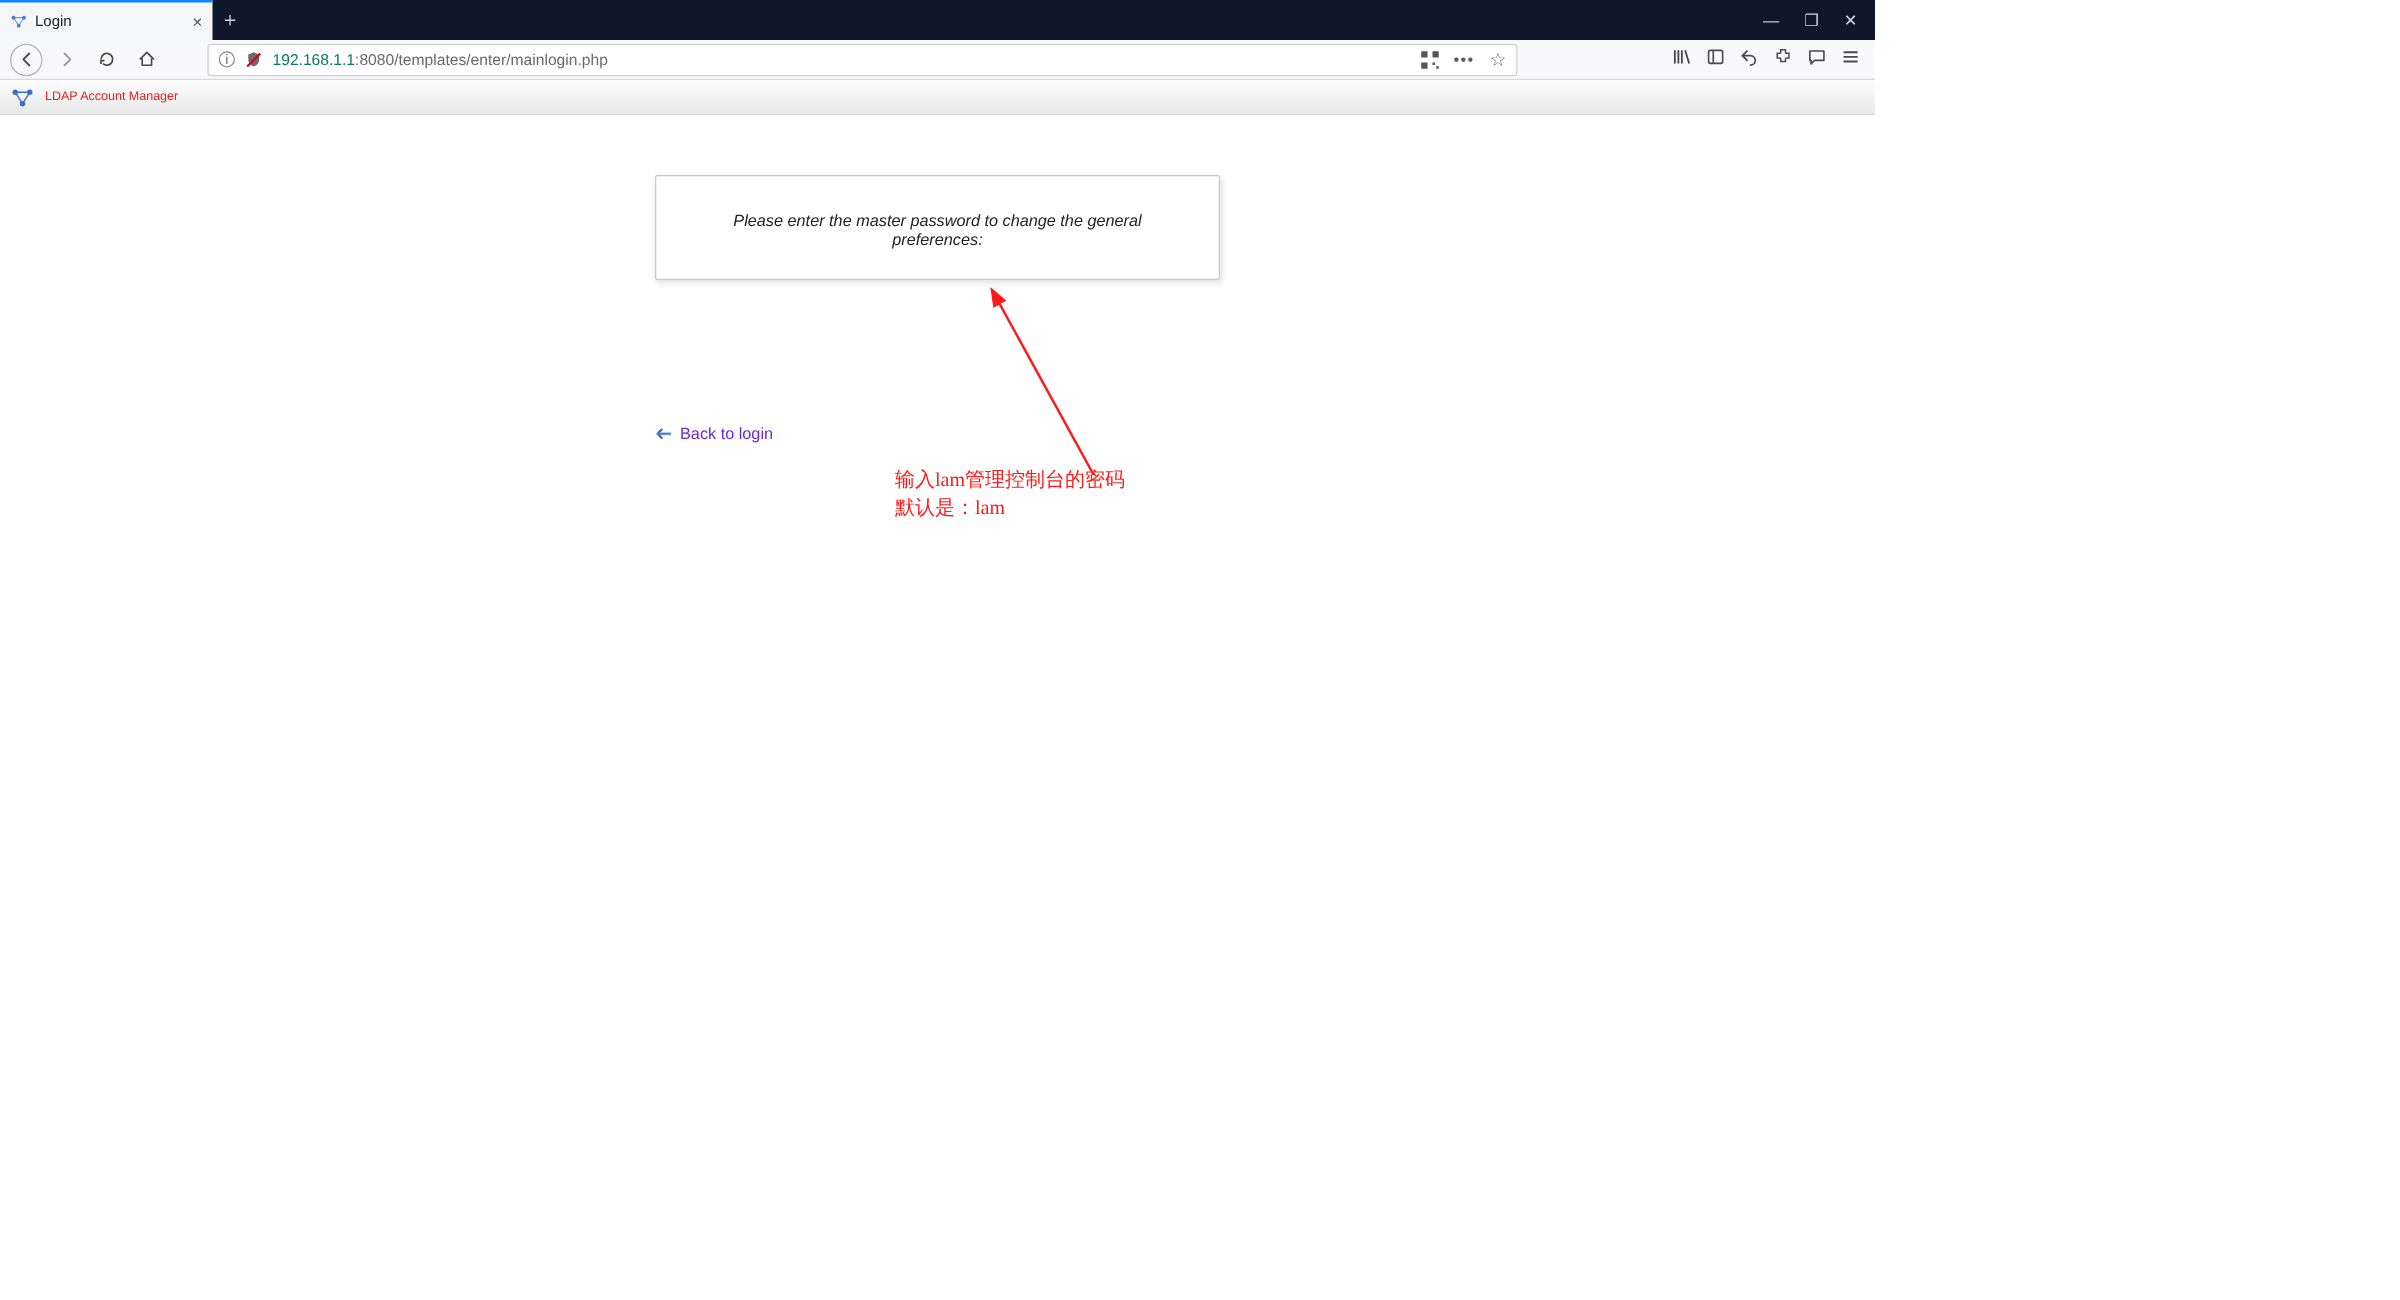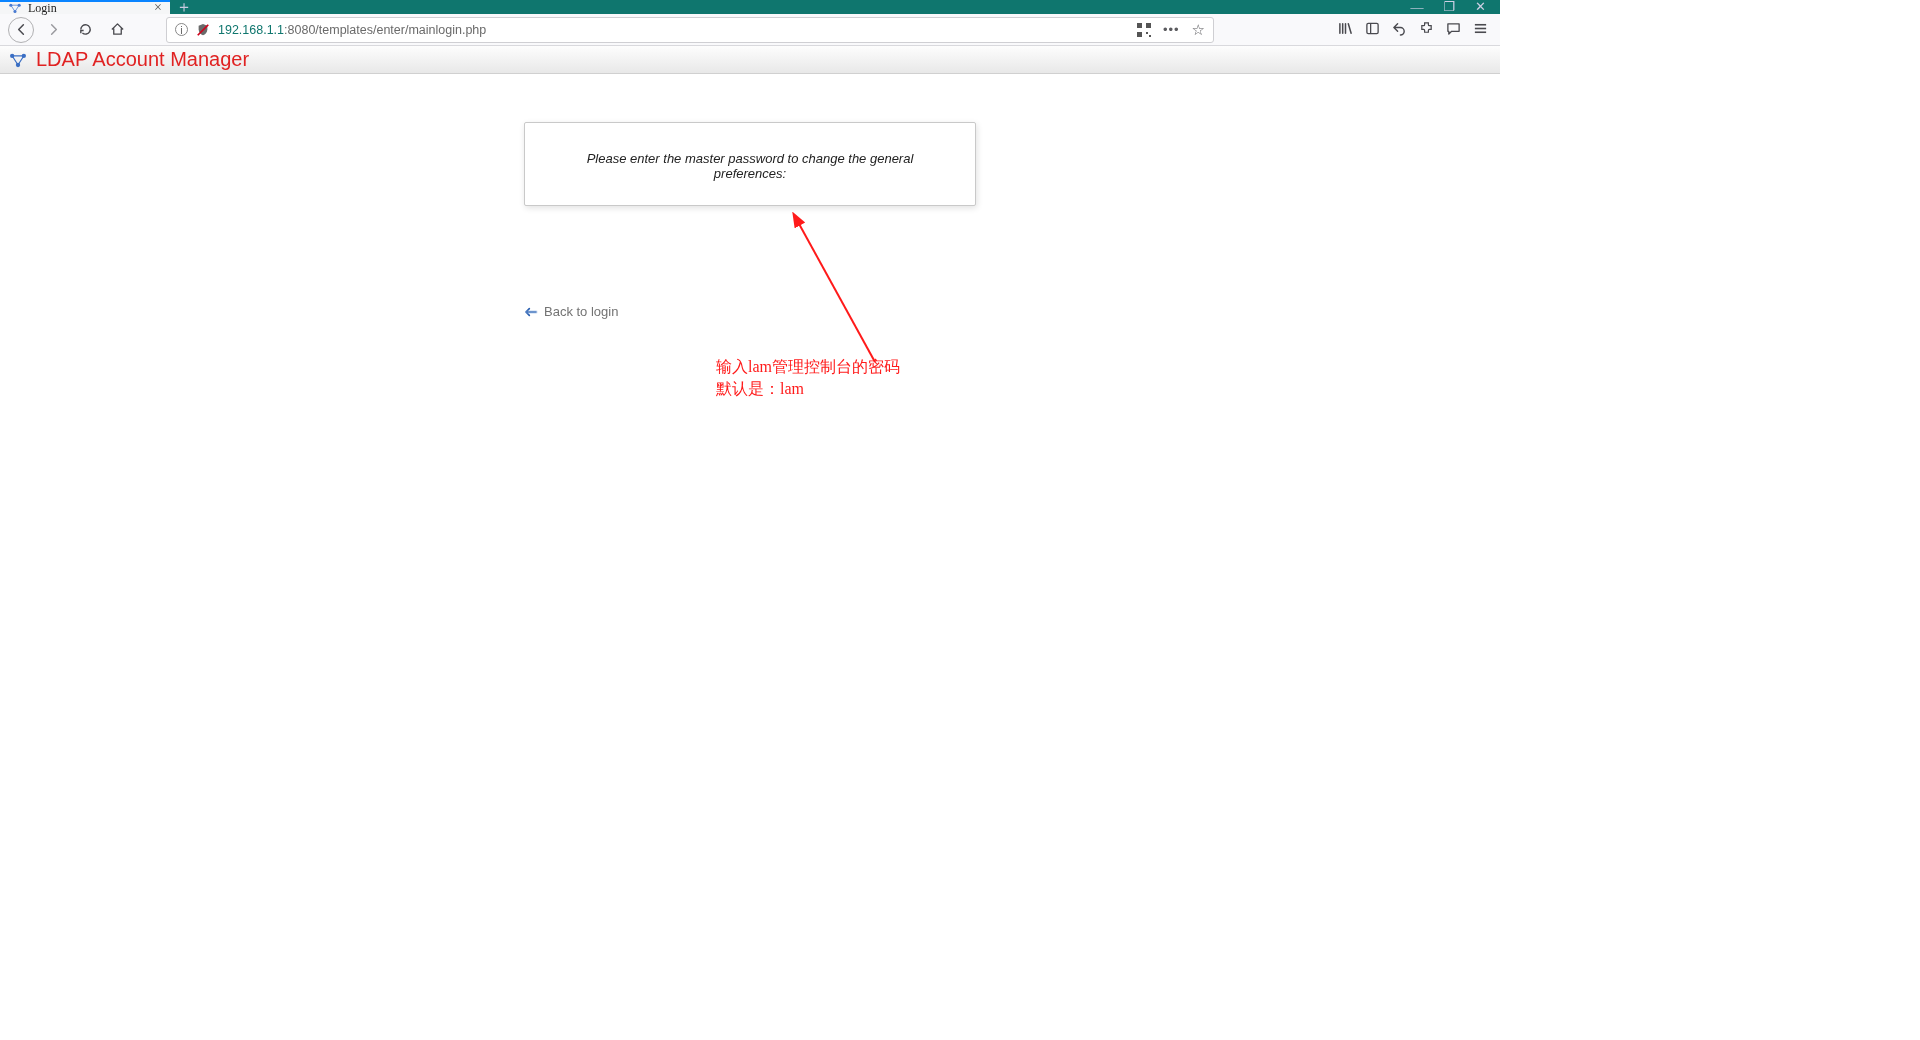--- a/index.html
+++ b/index.html
@@ -8,26 +8,25 @@
     font-size: 13px;
     background: #fff;
     width: 1500px;
     height: 812px;
     overflow: hidden;
     color: #111;
   }
 
   
   .tabstrip {
-    height: 14px;
-    background: #0f766e;
+    height: 32px;
+    background: #0f172a;
     display: flex;
     align-items: stretch;
     position: relative;
-    font-family: Liberation Serif, serif;
   }
   .tab {
     width: 170px;
     background: #f5f6f7;
     border-top: 2px solid #0a84ff;
     display: flex;
     align-items: center;
     padding: 0 8px;
     gap: 6px;
     color: #222;
@@ -118,21 +117,21 @@
   .app-header {
     height: 28px;
     background: linear-gradient(#fdfdfd, #e8e8e8);
     border-bottom: 1px solid #d0d0d0;
     display: flex;
     align-items: center;
     padding-left: 8px;
     gap: 8px;
   }
   .app-logo { width: 20px; height: 18px; }
-  .app-title { color: #e02222; font-size: 20px; }
+  .app-title { color: #e02222; font-size: 10px; }
 
   
   .content { position: relative; width: 100%; height: calc(100% - 87px); background: #fff; }
 
   .card {
     position: absolute;
     left: 524px; top: 48px;
     width: 452px;
     border: 1px solid #c9c9c9;
     border-radius: 2px;
@@ -168,23 +167,23 @@
     min-width: 42px; height: 26px;
     background: linear-gradient(#fdfdfd,#ececec);
     border: 1px solid #c3c3c3;
     border-radius: 2px;
     font-size: 13px; color: #333;
     padding: 0 12px;
   }
 
   .backlink {
     position: absolute;
-    left: 524px; top: 230px;
+    left: 524px; top: 247px;
     display: flex; align-items: center; gap: 6px;
-    font-size: 13px; color: #737373;
+    font-size: 13px; color: #6d28d9;
   }
   .back-arrow { width: 14px; height: 10px; }
 
   .annot-arrow {
     position: absolute;
     left: 790px; top: 138px;
     width: 100px; height: 160px;
     pointer-events: none;
   }
   .annot-text {

